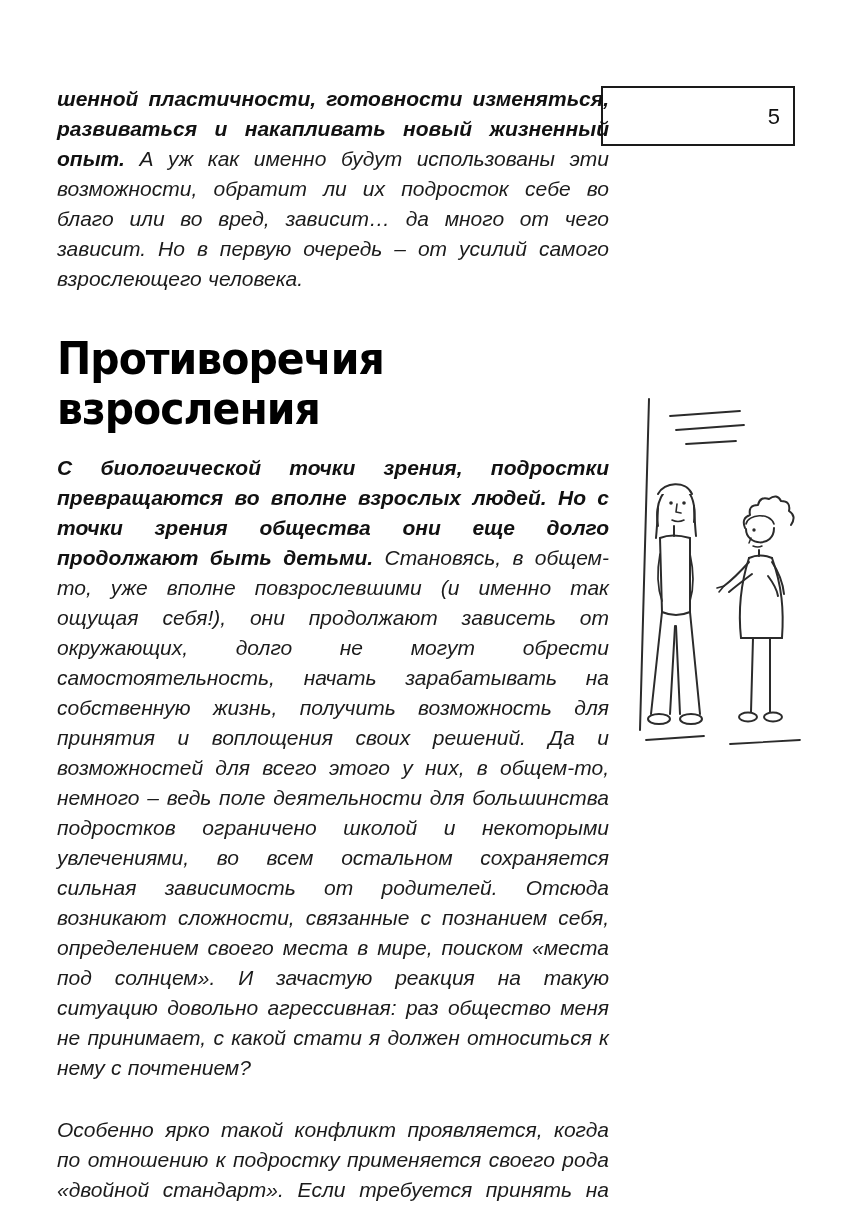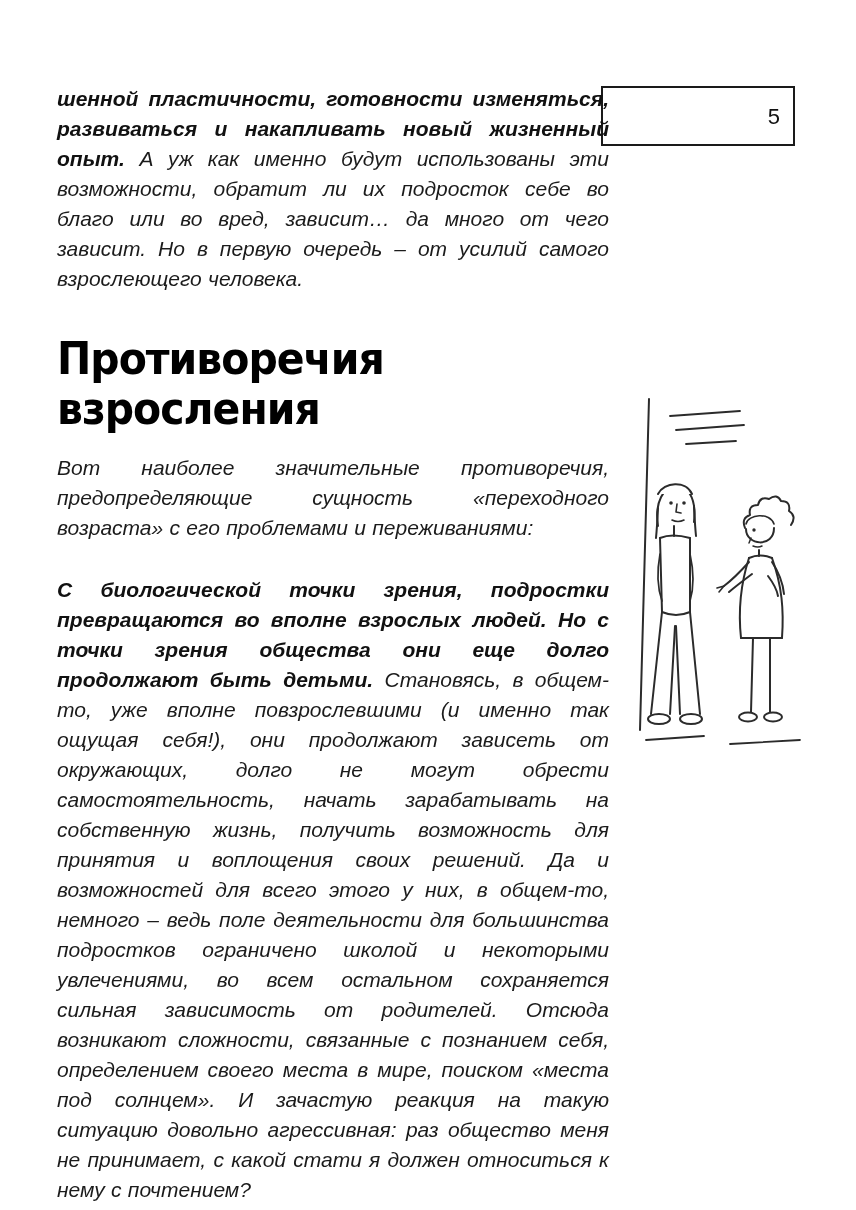--- a/index.html
+++ b/index.html
@@ -77,21 +77,20 @@
   <div class="page-number-box">
     <span class="page-number">5</span>
   </div>
 
   <div class="content">
 
     <p class="para"><strong>шенной пластичности, готовности изменяться, развиваться и накапливать новый жизненный опыт.</strong><span> А уж как именно будут использованы эти возможности, обратит ли их подросток себе во благо или во вред, зависит… да много от чего зависит. Но в первую очередь – от усилий самого взрослеющего человека.</span></p>
 
     <h1 class="heading">Противоречия взросления</h1>
 
-    <p class="para">Вот наиболее значительные противоречия, предопределяющие сущность «переходного возраста» с его проблемами и переживаниями:</p>
 
     <p class="para"><strong>С биологической точки зрения, подростки превращаются во вполне взрослых людей. Но с точки зрения общества они еще долго продолжают быть детьми.</strong><span> Становясь, в общем-то, уже вполне повзрослевшими (и именно так ощущая себя!), они продолжают зависеть от окружающих, долго не могут обрести самостоятельность, начать зарабатывать на собственную жизнь, получить возможность для принятия и воплощения своих решений. Да и возможностей для всего этого у них, в общем-то, немного – ведь поле деятельности для большинства подростков ограничено школой и некоторыми увлечениями, во всем остальном сохраняется сильная зависимость от родителей. Отсюда возникают сложности, связанные с познанием себя, определением своего места в мире, поиском «места под солнцем». И зачастую реакция на такую ситуацию довольно агрессивная: раз общество меня не принимает, с какой стати я должен относиться к нему с почтением?</span></p>
 
     <p class="para">Особенно ярко такой конфликт проявляется, когда по отношению к подростку применяется своего рода «двойной стандарт». Если требуется принять на себя какие-нибудь обязанности, то подросток воспринимается окружающими как вполне взрослый: дескать, все он может, можно требовать от него наравне со всеми остальными. Но как только речь заходит о свободе,</p>
 
   </div>
 
   <div class="illustration">
     <svg viewBox="0 0 196 362" xmlns="http://www.w3.org/2000/svg" fill="none" stroke="#2b2b2b" stroke-width="2" stroke-linecap="round" stroke-linejoin="round">
 

